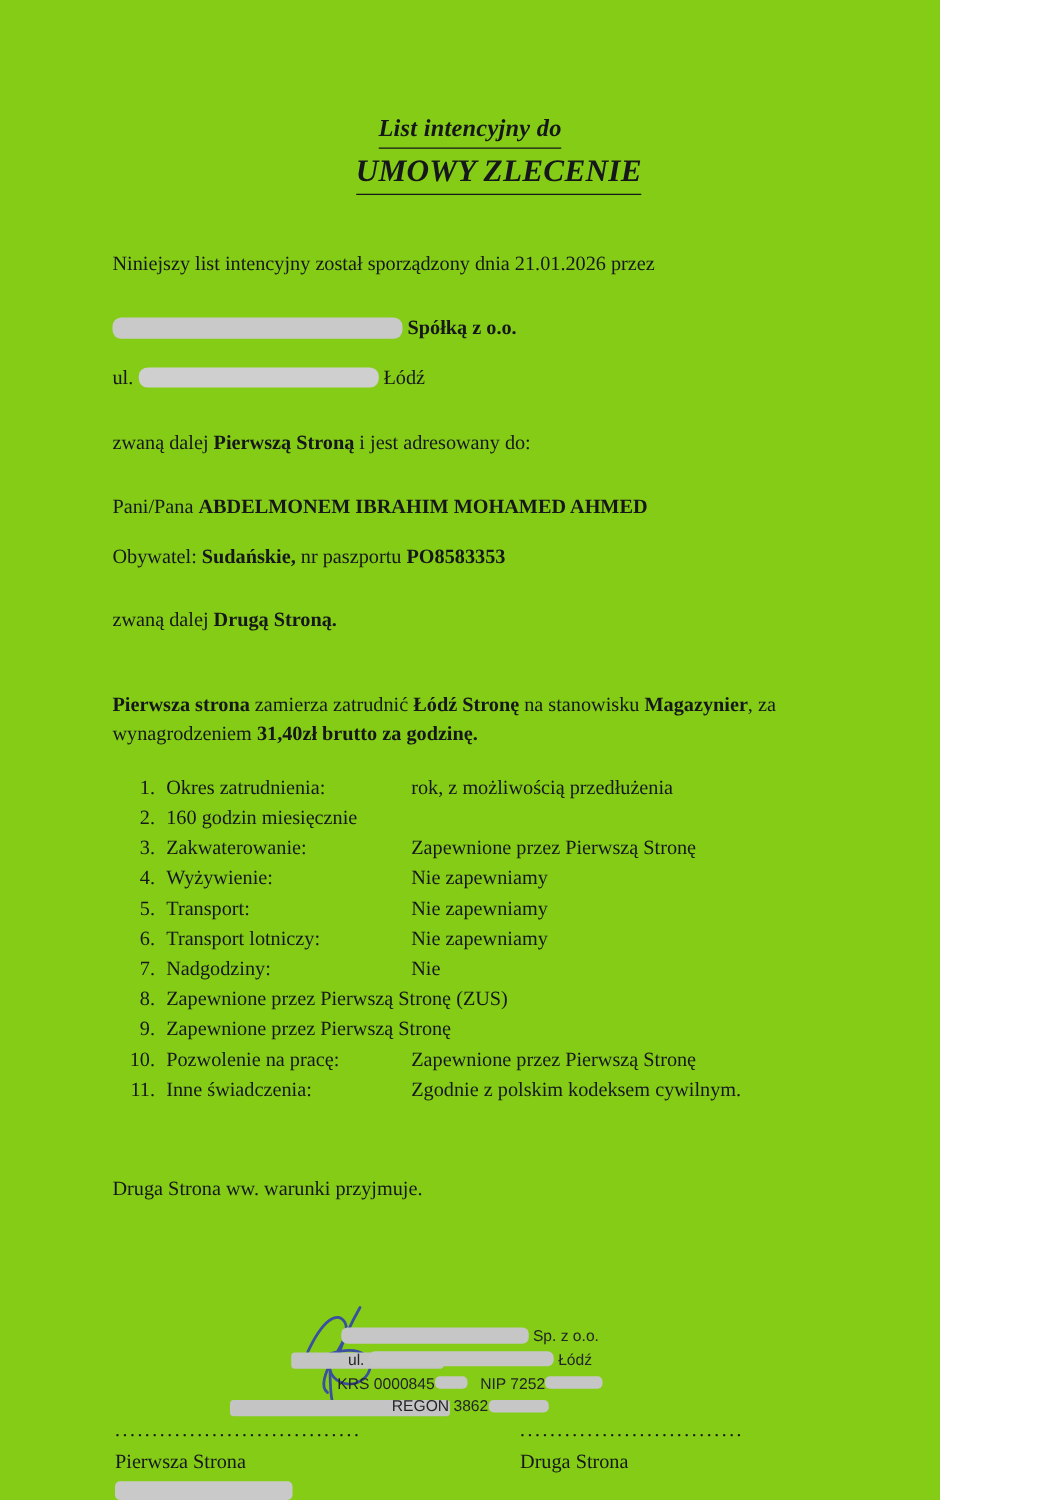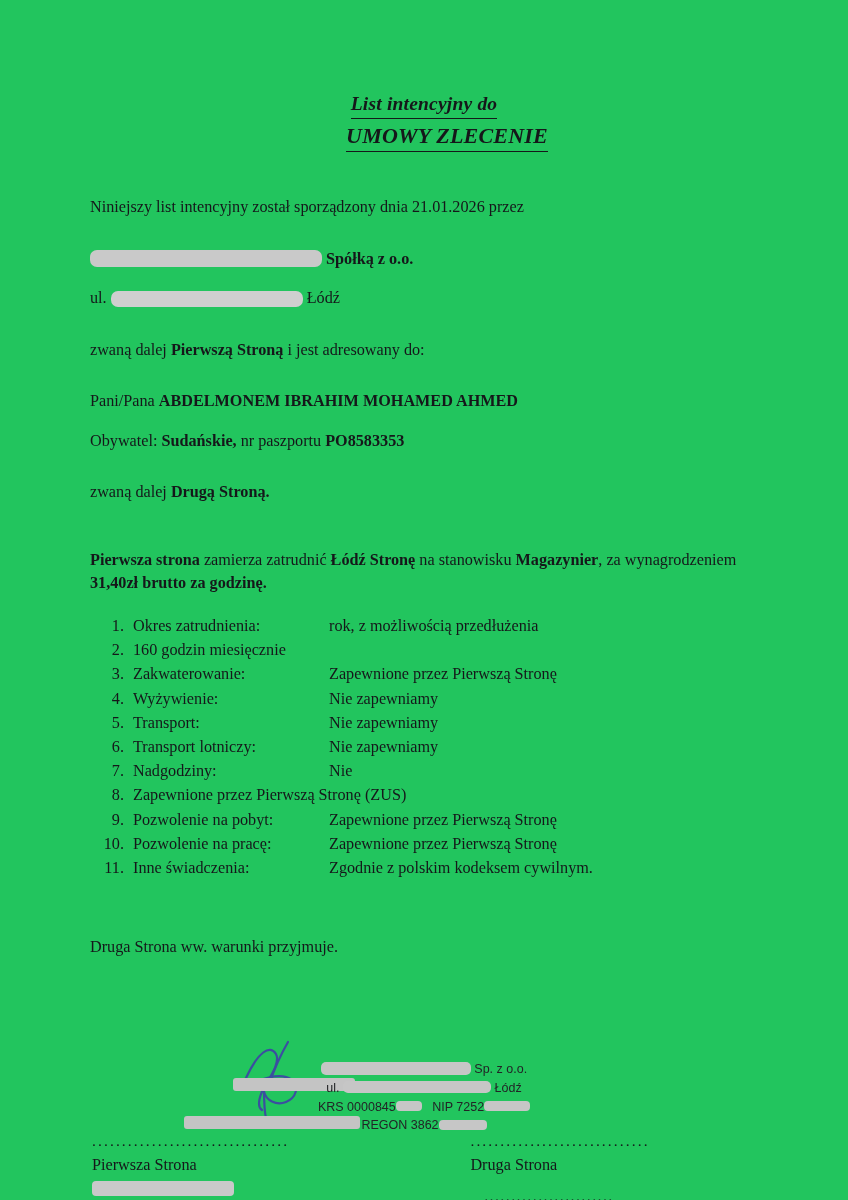--- a/index.html
+++ b/index.html
@@ -6,44 +6,44 @@
     margin: 0;
     padding: 0;
     background: #ffffff;
   }
   body {
     font-family: "Liberation Serif", "DejaVu Serif", serif;
     color: #15171a;
   }
   .page {
     position: relative;
-    width: 848px;
+    width: 752px;
     height: 1200px;
-    background: #22c55e;
+    background: #84cc16;
     overflow: hidden;
     box-sizing: border-box;
   }
 
   
   .title-block {
     text-align: center;
     padding-top: 92px;
     line-height: 1.28;
   }
   .title-line {
     font-weight: bold;
     font-style: italic;
     font-size: 19.5px;
     letter-spacing: .2px;
     display: inline-block;
     border-bottom: 1.6px solid #15171a;
     padding-bottom: 1px;
   }
   .title-line.second {
-    font-size: 22px;
+    font-size: 25px;
     margin-top: 3px;
     margin-left: 46px;
   }
 
   
   .body-wrap {
     padding: 0 88px 0 90px;
     font-size: 16.2px;
     line-height: 1.45;
   }
@@ -256,21 +256,20 @@
         <span class="t-num">7.</span>
         <span class="t-label">Nadgodziny:</span>
         <span class="t-value">Nie</span>
       </li>
       <li>
         <span class="t-num">8.</span>
         <span class="t-value">Zapewnione przez Pierwszą Stronę (ZUS)</span>
       </li>
       <li>
         <span class="t-num">9.</span>
-        <span class="t-label">Pozwolenie na pobyt:</span>
         <span class="t-value">Zapewnione przez Pierwszą Stronę</span>
       </li>
       <li>
         <span class="t-num">10.</span>
         <span class="t-label">Pozwolenie na pracę:</span>
         <span class="t-value">Zapewnione przez Pierwszą Stronę</span>
       </li>
       <li>
         <span class="t-num">11.</span>
         <span class="t-label">Inne świadczenia:</span>

